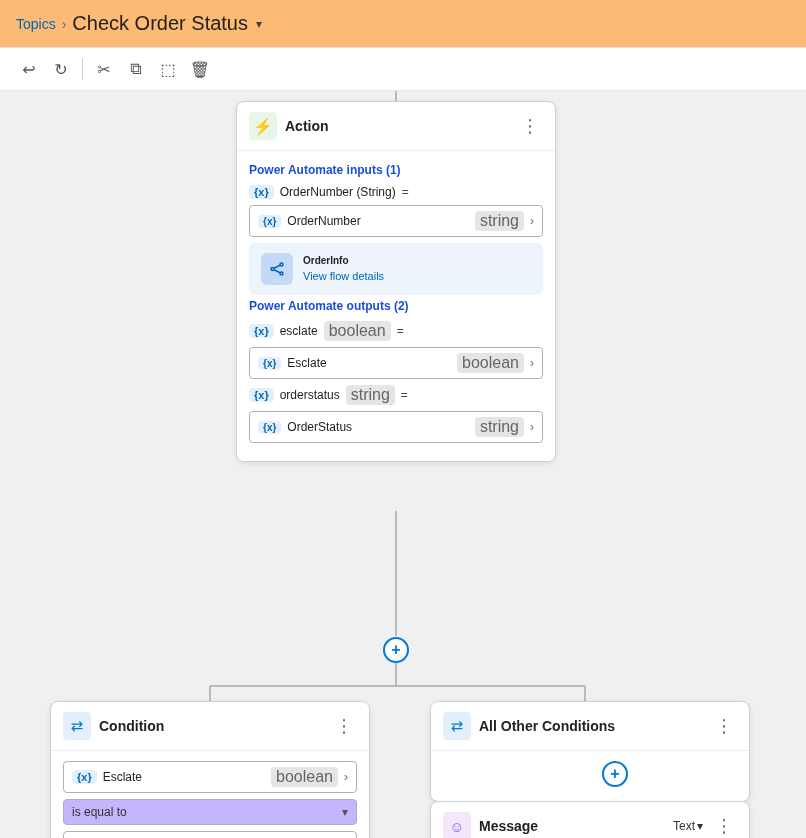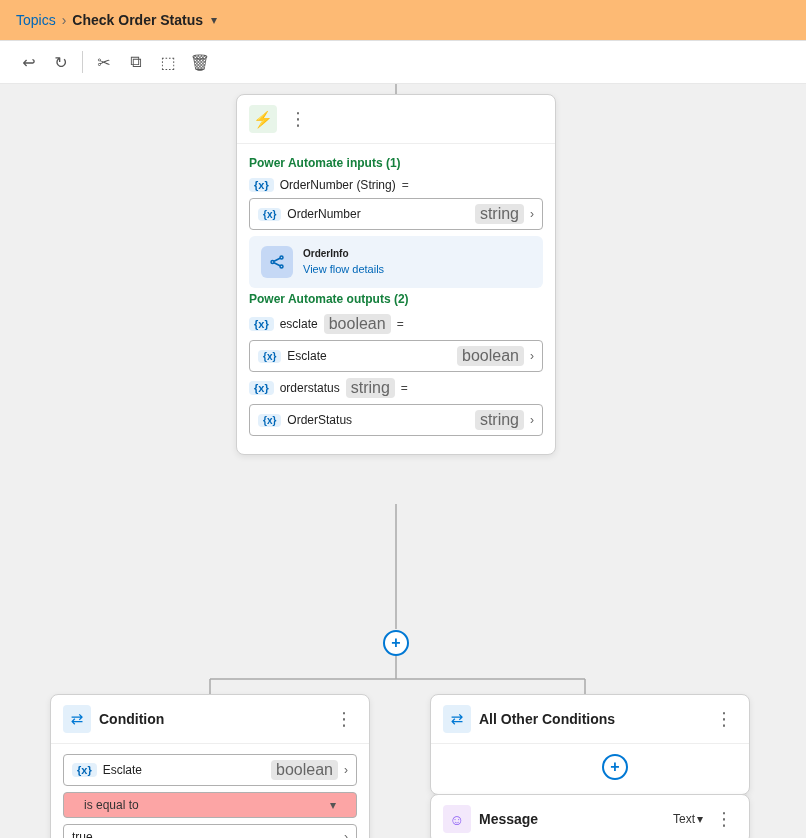--- a/index.html
+++ b/index.html
@@ -24,22 +24,22 @@
       color: #0067b8;
       font-size: 14px;
       cursor: pointer;
     }
     .nav-sep {
       color: #666;
       font-size: 14px;
     }
     .nav-current {
       color: #222;
-      font-size: 14px;
-      font-weight: 700;
+      font-size: 20px;
+      font-weight: 400;
     }
     .nav-dropdown {
       color: #444;
       font-size: 12px;
       cursor: pointer;
       margin-left: 2px;
     }
 
     
     .toolbar {
@@ -130,21 +130,21 @@
       color: #666;
       font-size: 18px;
       padding: 2px 4px;
     }
 
     .card-body { padding: 12px; }
 
     .section-title {
       font-size: 12px;
       font-weight: 600;
-      color: #15803d;
+      color: #1d4ed8;
       margin-bottom: 8px;
     }
 
     .param-row {
       display: flex;
       align-items: center;
       gap: 6px;
       margin-bottom: 6px;
     }
     .param-badge {
@@ -278,22 +278,22 @@
       padding: 5px 8px;
       background: #fff;
       margin-bottom: 6px;
       gap: 6px;
     }
     .condition-dropdown {
       display: flex;
       align-items: center;
       border: 1px solid #b0b0b0;
       border-radius: 4px;
-      padding: 5px 20px;
-      background: #fca5a5;
+      padding: 5px 8px;
+      background: #c4b5fd;
       margin-bottom: 6px;
       gap: 6px;
       cursor: pointer;
     }
     .dropdown-label {
       flex: 1;
       font-size: 12px;
       color: #333;
     }
     .dropdown-arrow { color: #555; font-size: 12px; }
@@ -398,20 +398,21 @@
 
     <line x1="396" y1="595" x2="585" y2="595" stroke="#aaa" stroke-width="1.5"></line>
     <line x1="585" y1="595" x2="585" y2="615" stroke="#aaa" stroke-width="1.5"></line>
 
     <line x1="585" y1="690" x2="585" y2="710" stroke="#aaa" stroke-width="1.5"></line>
   </svg>
 
   <div class="action-card">
     <div class="card-header">
       <div class="card-icon-action">⚡</div>
+      <span class="card-title">Action</span>
       <button class="card-menu-btn">⋮</button>
     </div>
     <div class="card-body">
 
       <div class="section-title">Power Automate inputs (1)</div>
 
       <div class="param-row">
         <span class="param-badge">{x}</span>
         <span class="param-name">OrderNumber (String)</span>
         <span class="param-eq">=</span>

